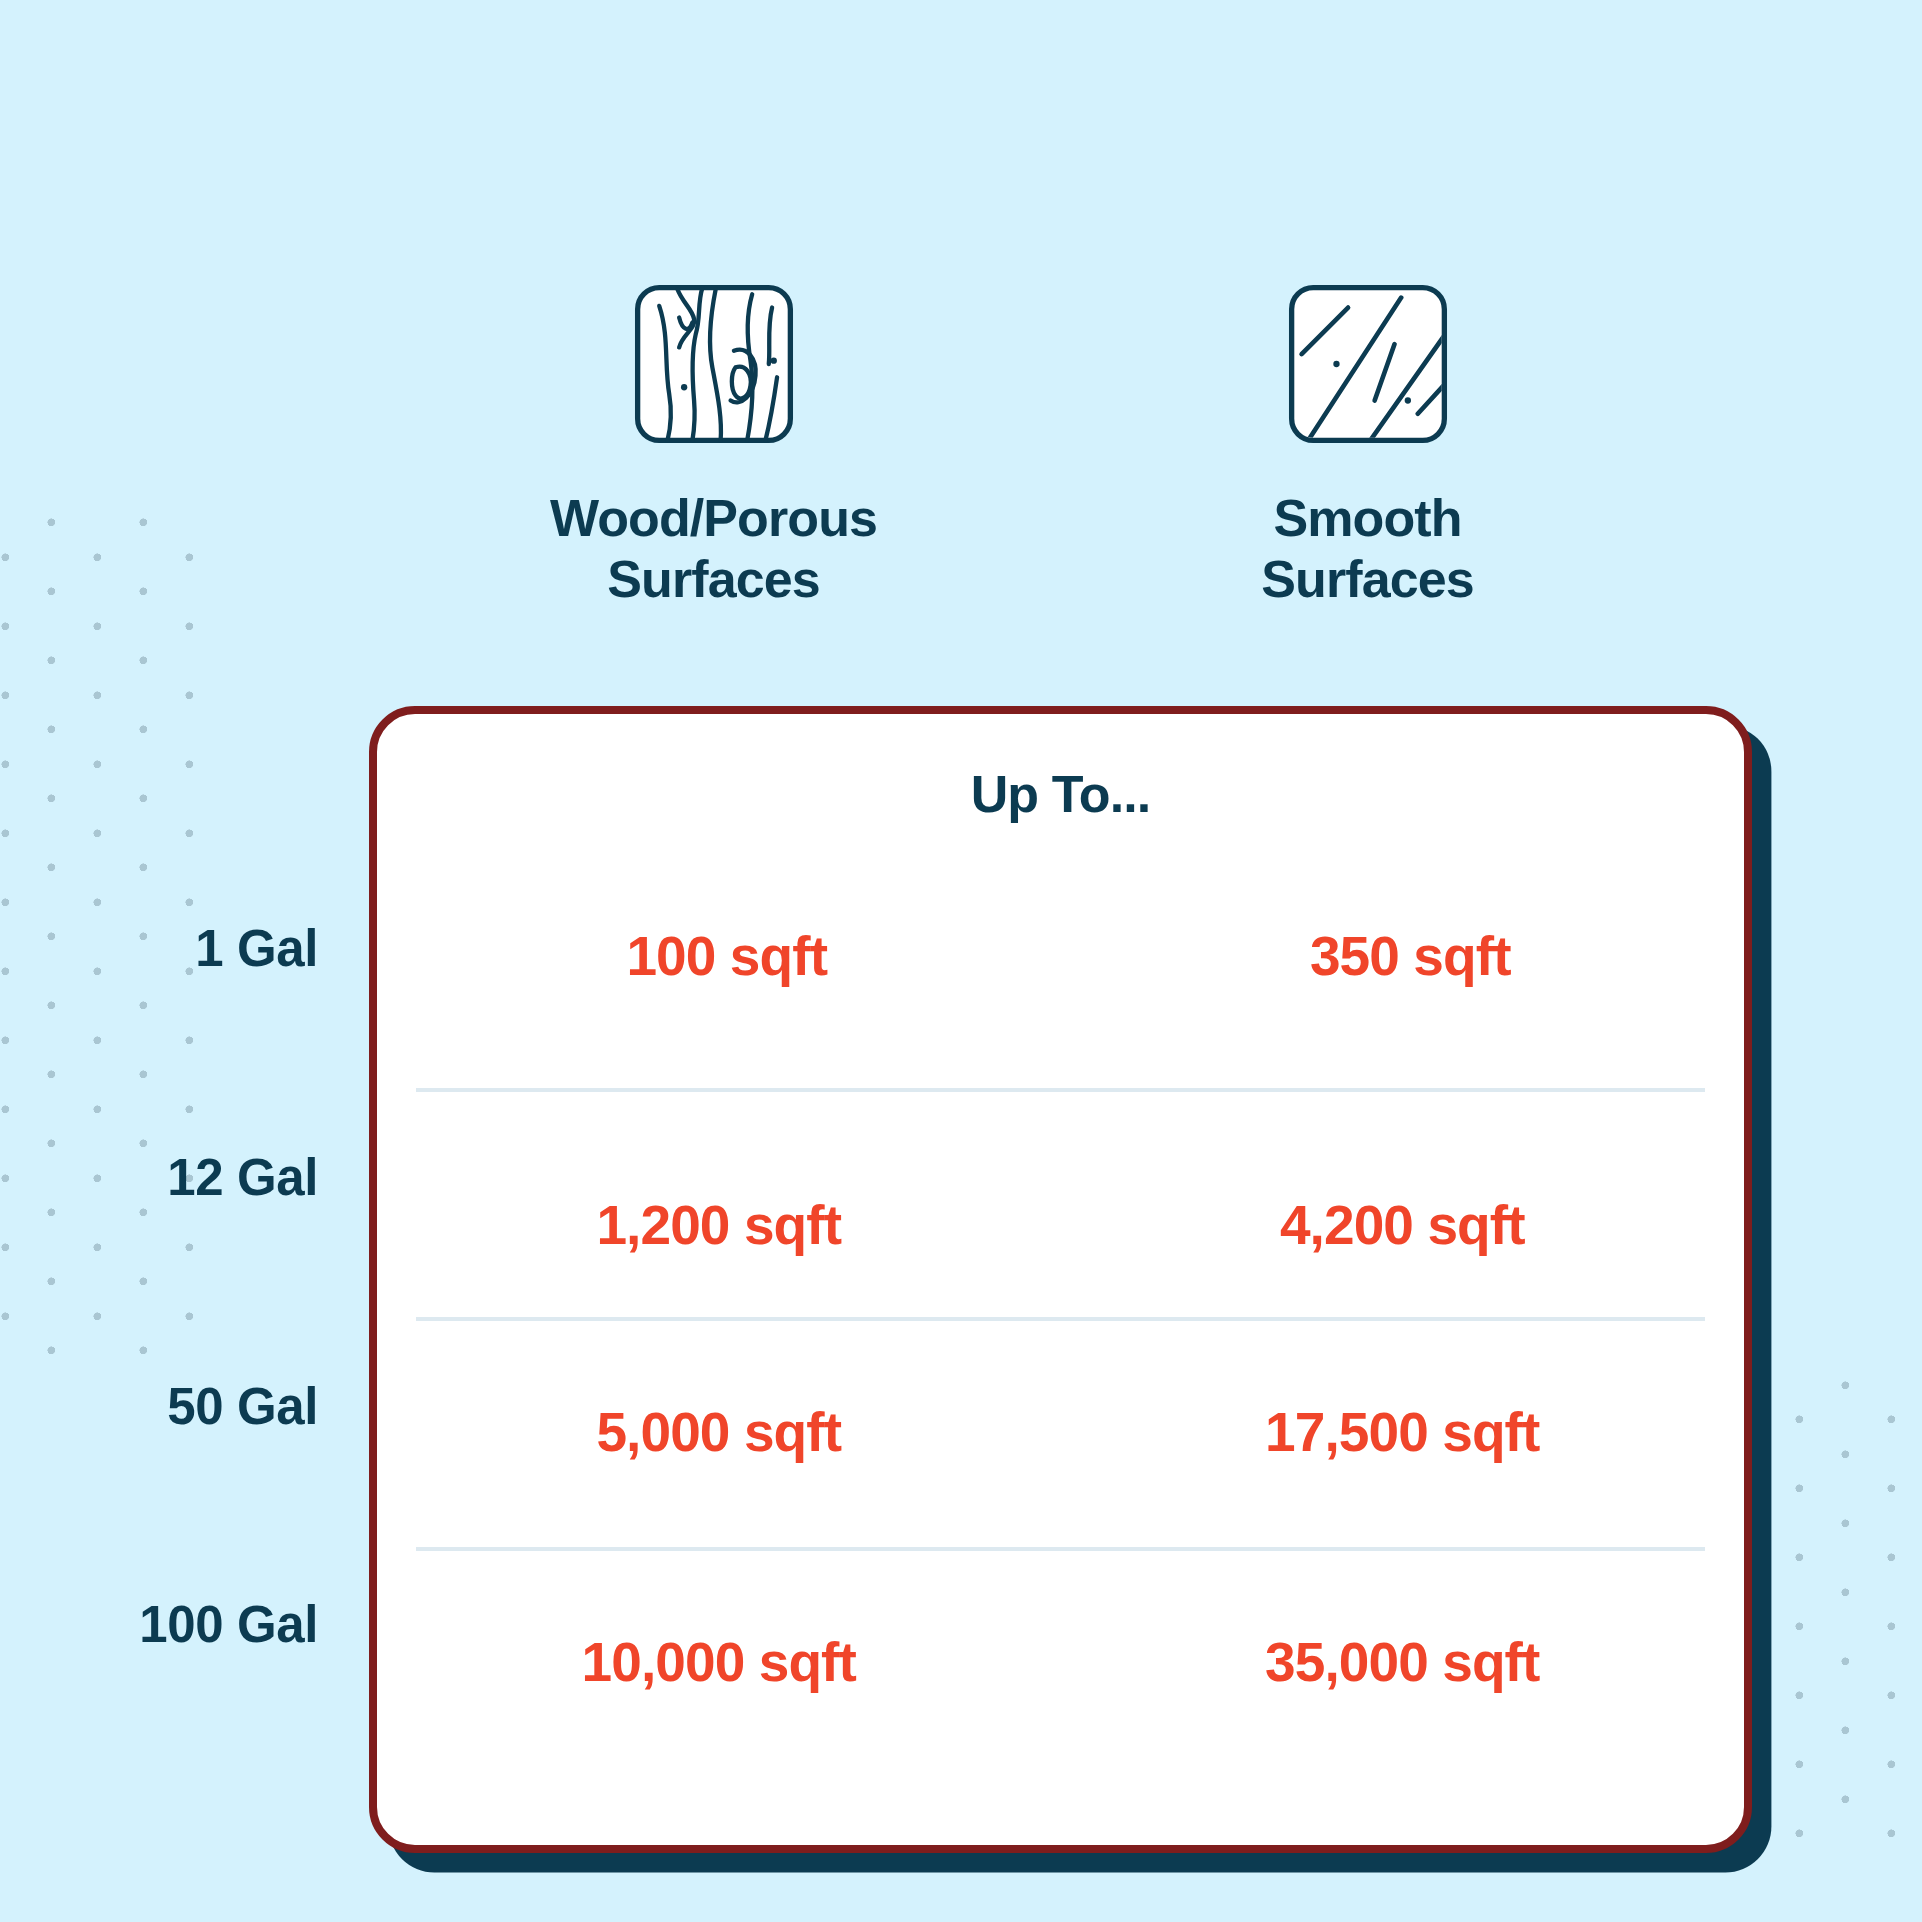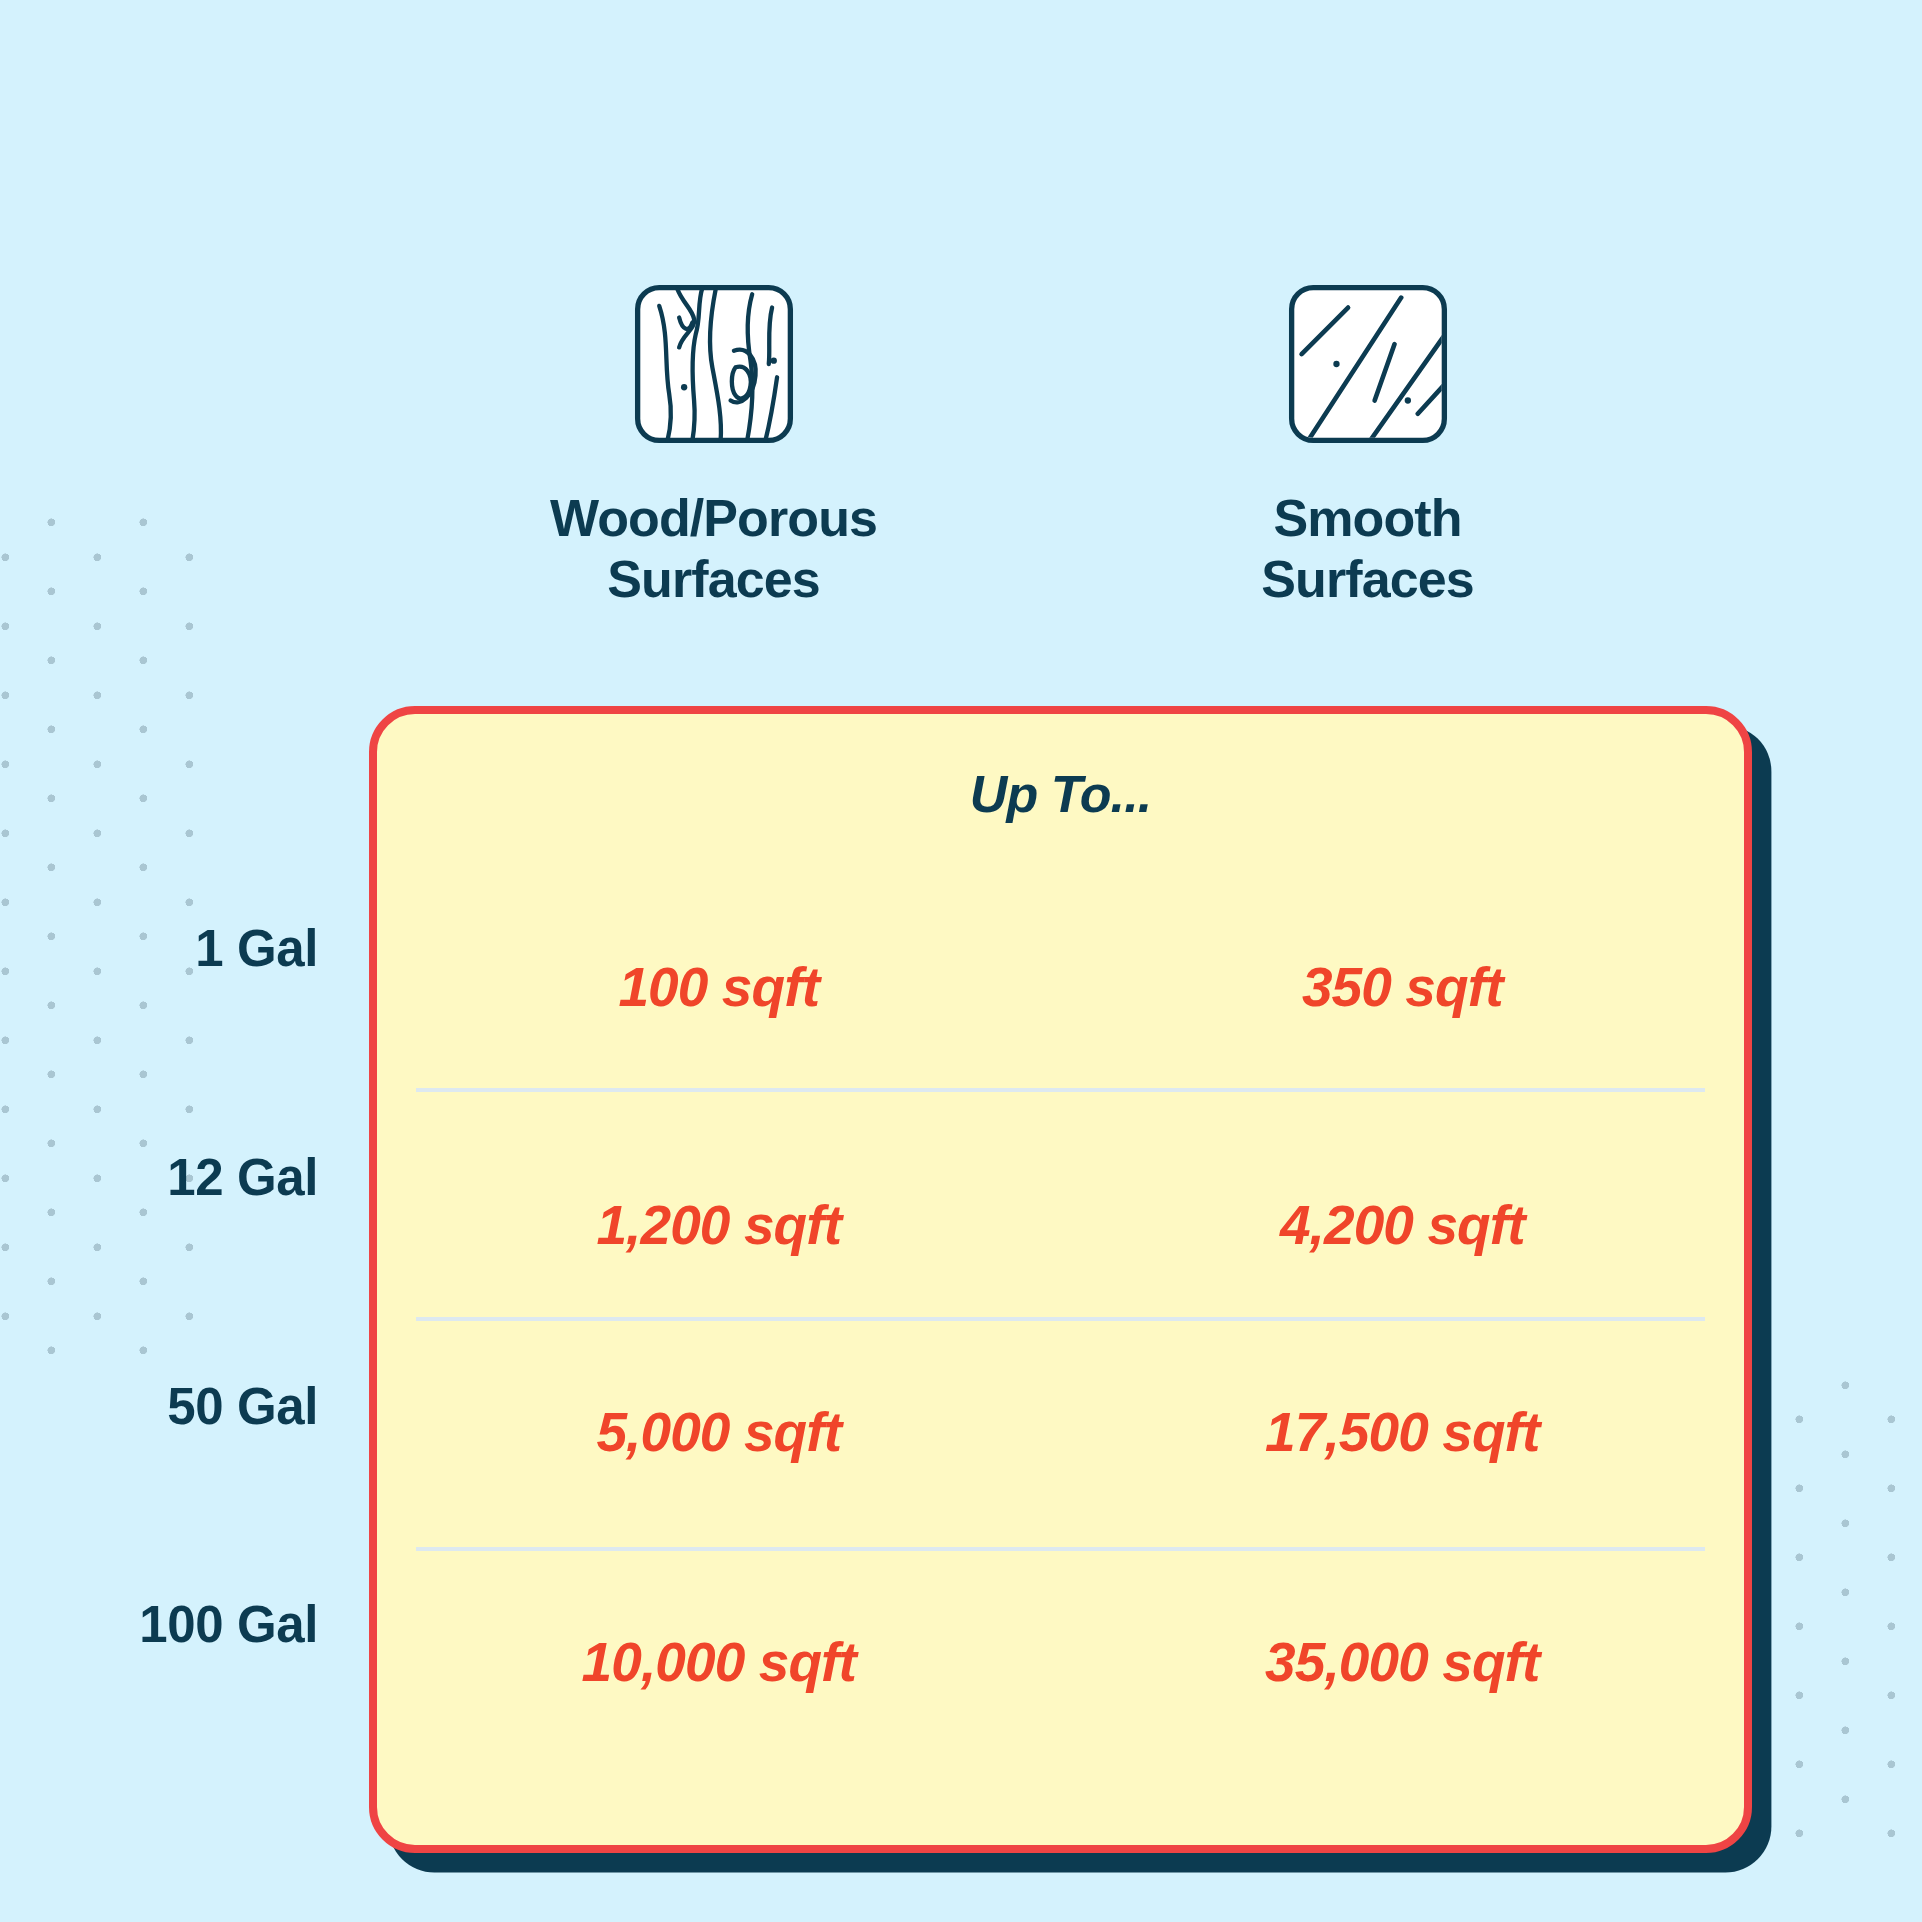--- a/index.html
+++ b/index.html
@@ -120,26 +120,25 @@
     transform: translateY(-50%);
   }
 
   
   #table-card {
     position: absolute;
     left: 369px;
     top: 706px;
     width: 1383px;
     height: 1147px;
-    background: #fef9c3;
-    border: 8px solid #ef4444;
+    background: #ffffff;
+    border: 8px solid #7f1d1d;
     border-radius: 46px;
     box-sizing: border-box;
     box-shadow: 19.4px 19.4px 0 0 #0c3b51;
-    font-style: italic;
   }
 
   #card-caption {
     position: absolute;
     top: 50px;
     left: 0;
     width: 100%;
     text-align: center;
     font-size: 52px;
     font-weight: 700;
@@ -147,21 +146,21 @@
     letter-spacing: -0.9px;
   }
 
   .data-row {
     position: absolute;
     left: 0;
     width: 100%;
     height: 229px;
     display: flex;
   }
-  #row-0 { top: 158px; }
+  #row-0 { top: 127px; margin-left: 8px; }
   #row-1 { top: 396px; }
   #row-2 { top: 603px; }
   #row-3 { top: 833px; justify-content: center; }
 
   .data-cell {
     flex: 1 1 50%;
     display: flex;
     align-items: center;
     justify-content: center;
     font-size: 55px;

